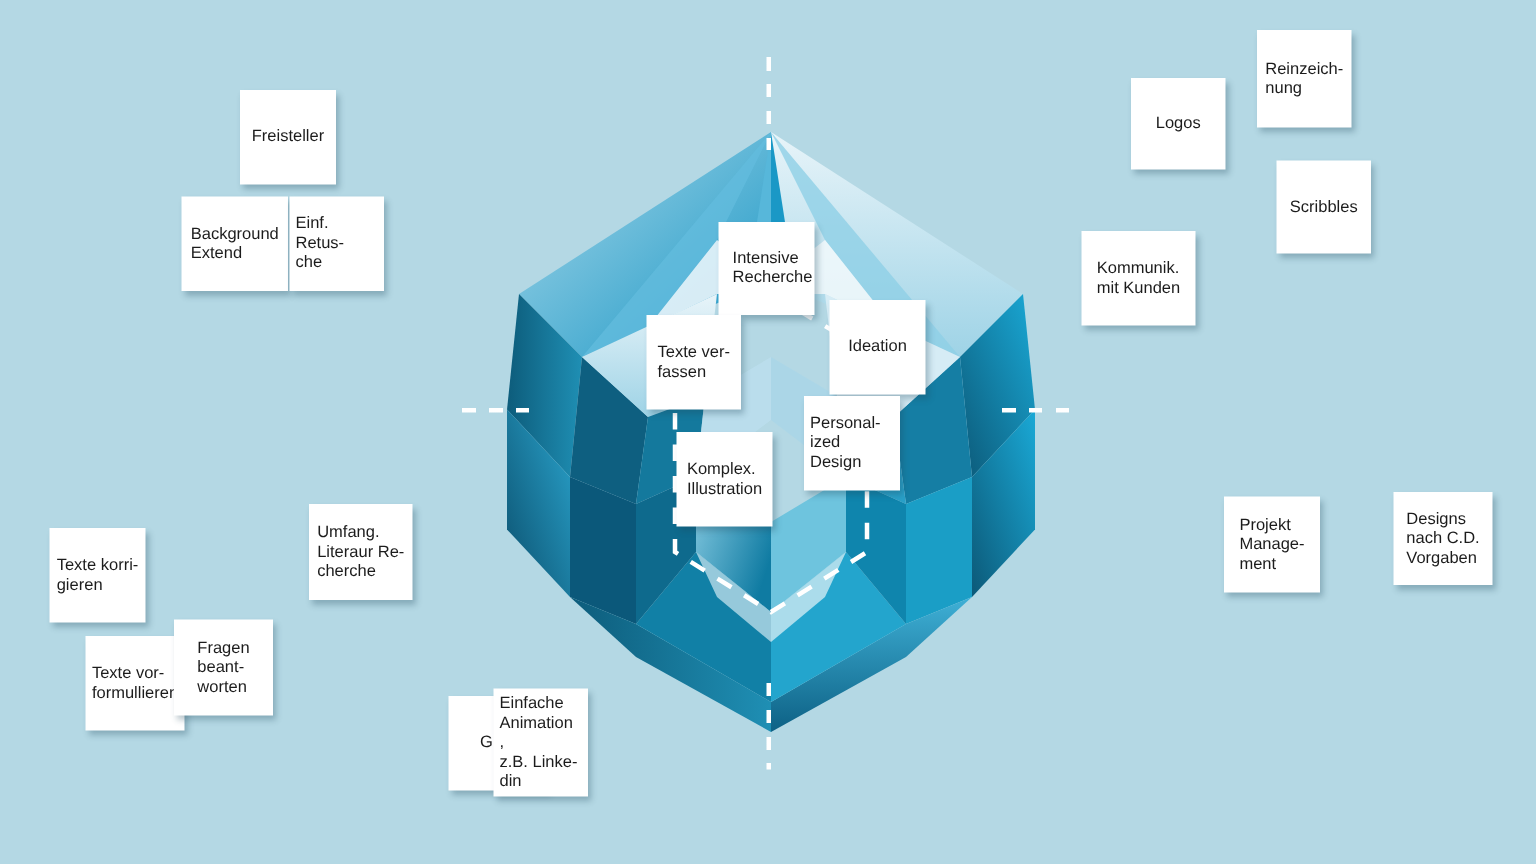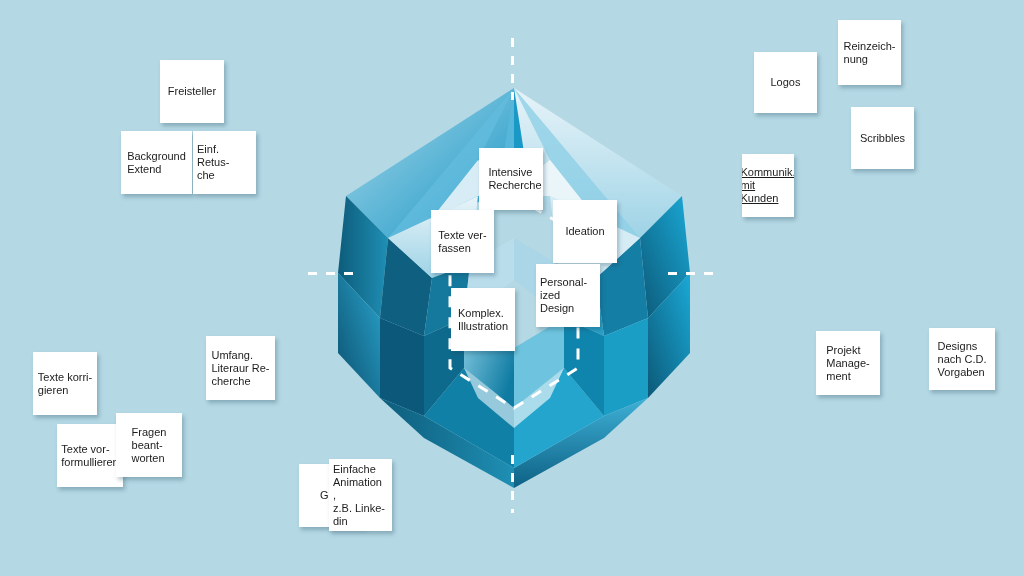--- a/index.html
+++ b/index.html
@@ -192,21 +192,21 @@
 fassen</div>
       <div class="note" style="left: 553px; top: 200px; width: 64px; height: 63px;">Ideation</div>
       <div class="note" style="left: 536px; top: 264px; width: 64px; height: 63px;">Personal-
 ized Design</div>
       <div class="note" style="left: 451px; top: 288px; width: 64px; height: 63px;">Komplex.
 Illustration</div>
       <div class="note" style="left: 838px; top: 20px; width: 63px; height: 65px;">Reinzeich-
 nung</div>
       <div class="note" style="left: 754px; top: 52px; width: 63px; height: 61px;">Logos</div>
       <div class="note" style="left: 851px; top: 107px; width: 63px; height: 62px;">Scribbles</div>
-      <div class="note" style="left: 742px; top: 154px; width: 52px; height: 63px; text-decoration: underline;">Kommunik.
+      <div class="note" style="left: 721px; top: 154px; width: 76px; height: 63px;">Kommunik.
 mit Kunden</div>
       <div class="note" style="left: 816px; top: 331px; width: 64px; height: 64px;">Projekt
 Manage-
 ment</div>
       <div class="note" style="left: 929px; top: 328px; width: 66px; height: 62px;">Designs
 nach C.D.
 Vorgaben</div>
     </div>
 
 </div>

